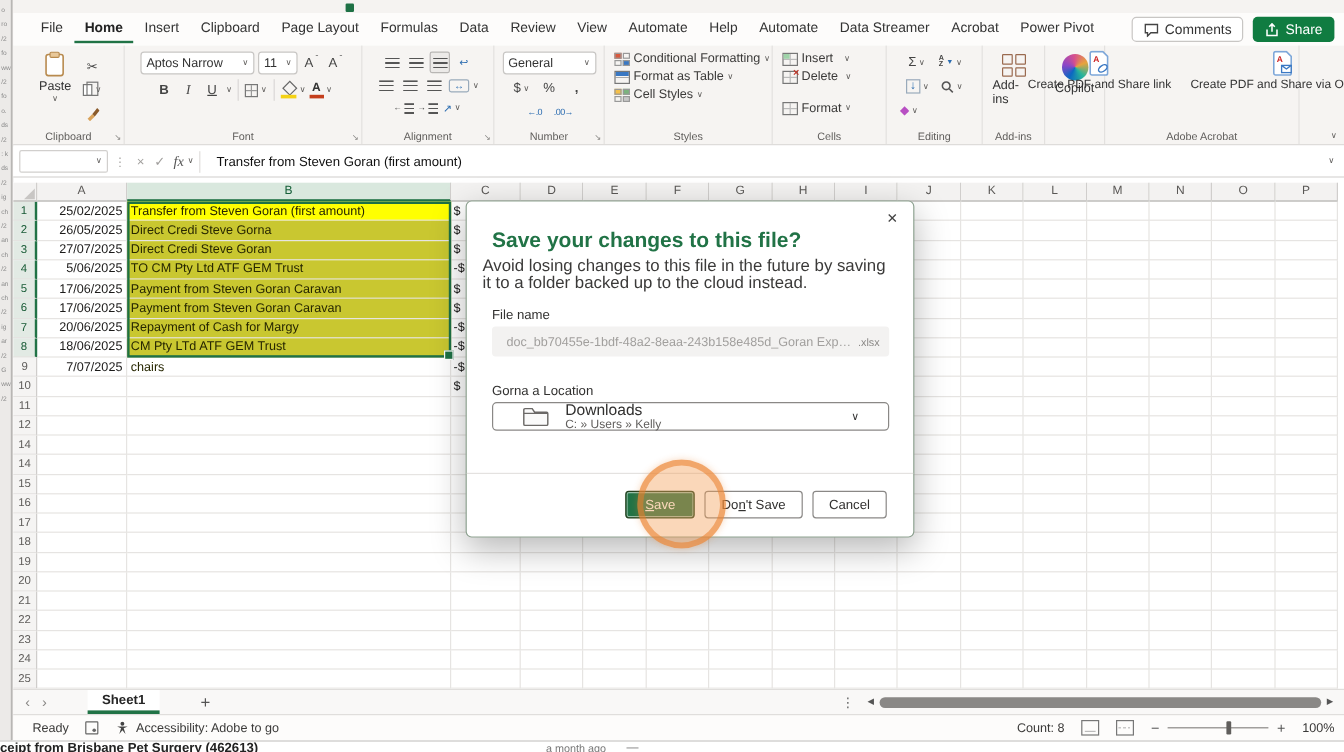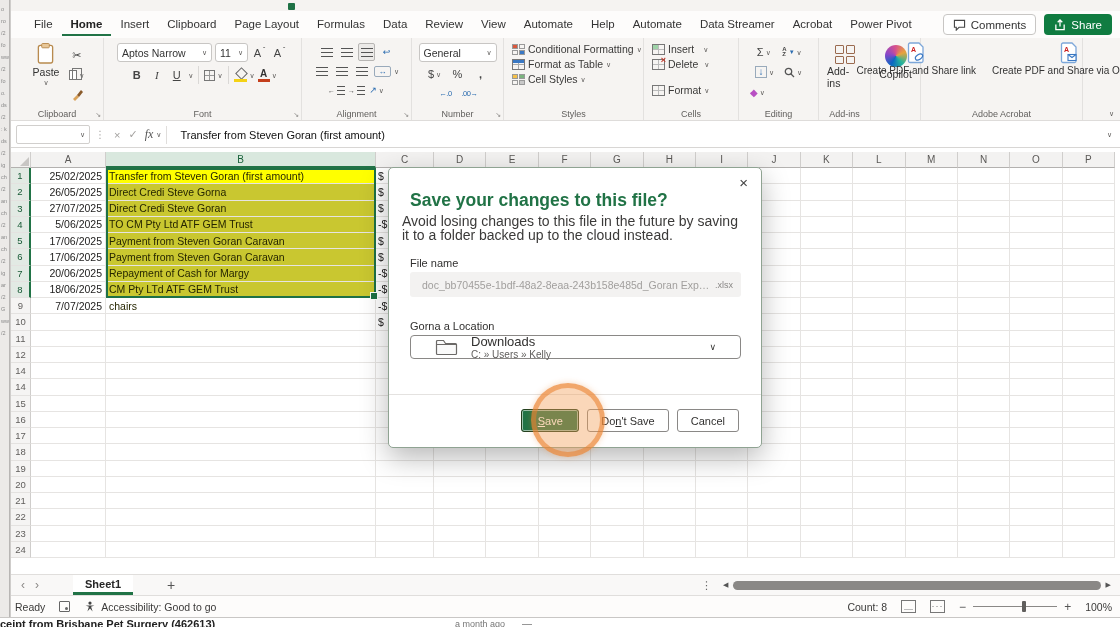--- a/index.html
+++ b/index.html
@@ -113,21 +113,21 @@
   .sheet-tab{margin-left:24px;height:100%;display:flex;align-items:center;padding:0 12px;font-size:11px;font-weight:bold;color:#262626;background:#fff;border-bottom:3px solid #217346}
   .plus{margin-left:34px;font-size:14px;color:#555}
   .sb-dots{margin-left:auto;color:#666;font-size:11px;padding:0 8px}
   .hscroll{display:flex;align-items:center;width:400px;padding-right:6px}
   .harr{font-size:7px;color:#555;padding:0 3px}
   .hthumb{flex:1;height:9px;background:#8a8886;border-radius:5px;margin:0 2px}
 
   
   .statusbar{position:absolute;left:0;top:595px;right:0;height:22px;background:#fdfcfb;border-top:1px solid #e0dedc;
     display:flex;align-items:center;font-size:10.5px;color:#3b3a39}
-  .st-left{display:flex;align-items:center;gap:14px;padding-left:4px}
+  .st-left{display:flex;align-items:center;gap:14px;padding-left:16px}
   .macro{width:11px;height:11px;border:1px solid #666;position:relative;border-radius:1px}
   .macro:after{content:"";position:absolute;right:1px;bottom:1px;width:3px;height:3px;border-radius:50%;background:#666}
   .st-right{margin-left:auto;display:flex;align-items:center;gap:14px;padding-right:8px}
   .vico{width:15px;height:13px;border:1px solid #777;background:#fff}
   .vico.layout{background:linear-gradient(#bbb,#bbb) 50% 80%/70% 1px no-repeat}
   .vico.break{background:repeating-linear-gradient(90deg,#bbb 0 2px,transparent 2px 4px) 50% 50%/80% 1px no-repeat}
   .zoomer{display:flex;align-items:center;gap:7px}
   .ztrack{width:84px;height:1.5px;background:#8a8886;position:relative}
   .zhandle{position:absolute;left:58%;top:-5px;width:4px;height:11px;background:#605e5c;border-radius:1px}
   .zsign{font-size:12px;color:#555}
@@ -991,20 +991,39 @@
           <div class="cell" style="width:52.4px" data-interactable="true"></div>
           <div class="cell" style="width:52.4px" data-interactable="true"></div>
           <div class="cell" style="width:52.4px" data-interactable="true"></div>
           <div class="cell" style="width:52.4px" data-interactable="true"></div>
           <div class="cell" style="width:52.4px" data-interactable="true"></div>
           <div class="cell" style="width:52.4px" data-interactable="true"></div>
           <div class="cell" style="width:52.4px" data-interactable="true"></div>
           <div class="cell" style="width:52.4px" data-interactable="true"></div>
           <div class="cell" style="width:52.4px" data-interactable="true"></div>
         </div>
+        <div class="grow2" data-interactable="false">
+          <div class="rn" data-interactable="true">25</div>
+          <div class="cell date" style="width:75px" data-interactable="true"></div>
+          <div class="cell desc" style="width:270px" data-interactable="true"></div>
+          <div class="cell amt" style="width:58px" data-interactable="true"></div>
+          <div class="cell" style="width:52.4px" data-interactable="true"></div>
+          <div class="cell" style="width:52.4px" data-interactable="true"></div>
+          <div class="cell" style="width:52.4px" data-interactable="true"></div>
+          <div class="cell" style="width:52.4px" data-interactable="true"></div>
+          <div class="cell" style="width:52.4px" data-interactable="true"></div>
+          <div class="cell" style="width:52.4px" data-interactable="true"></div>
+          <div class="cell" style="width:52.4px" data-interactable="true"></div>
+          <div class="cell" style="width:52.4px" data-interactable="true"></div>
+          <div class="cell" style="width:52.4px" data-interactable="true"></div>
+          <div class="cell" style="width:52.4px" data-interactable="true"></div>
+          <div class="cell" style="width:52.4px" data-interactable="true"></div>
+          <div class="cell" style="width:52.4px" data-interactable="true"></div>
+          <div class="cell" style="width:52.4px" data-interactable="true"></div>
+        </div>
       </div>
     <div class="sel-overlay" data-interactable="false"></div>
   </div>
 
   <div class="sheetbar" data-interactable="false">
     <span class="snav" data-interactable="true">‹</span>
     <span class="snav" style="padding-left:0" data-interactable="true">›</span>
     <span class="sheet-tab" data-interactable="true">Sheet1</span>
     <span class="plus" data-interactable="true">+</span>
     <span class="sb-dots" data-interactable="true">⋮</span>
@@ -1017,21 +1036,21 @@
 
   <div class="statusbar" data-interactable="false">
     <div class="st-left">
       <span data-interactable="false">Ready</span>
       <span class="macro" data-interactable="true"></span>
       <span style="display:flex;align-items:center;gap:5px" data-interactable="true">
         <svg width="12" height="12" viewBox="0 0 12 12" data-interactable="false">
           <circle cx="6" cy="2.1" r="1.6" fill="#444"></circle>
           <path d="M1.6 4.4 h8.8 l-3.3 1.4 1.5 4.8 -2.6-3 -2.6 3 1.5-4.8z" fill="#444"></path>
         </svg>
-        <span>Accessibility: Good to go</span>
+        <span>Accessibility: Adobe to go</span>
       </span>
     </div>
     <div class="st-right">
       <span data-interactable="false">Count: 8</span>
 
       <span class="vico layout" data-interactable="true"></span>
       <span class="vico break" data-interactable="true"></span>
       <span class="zoomer" data-interactable="false">
         <span class="zsign" data-interactable="true">−</span>
         <span class="ztrack" data-interactable="true">

